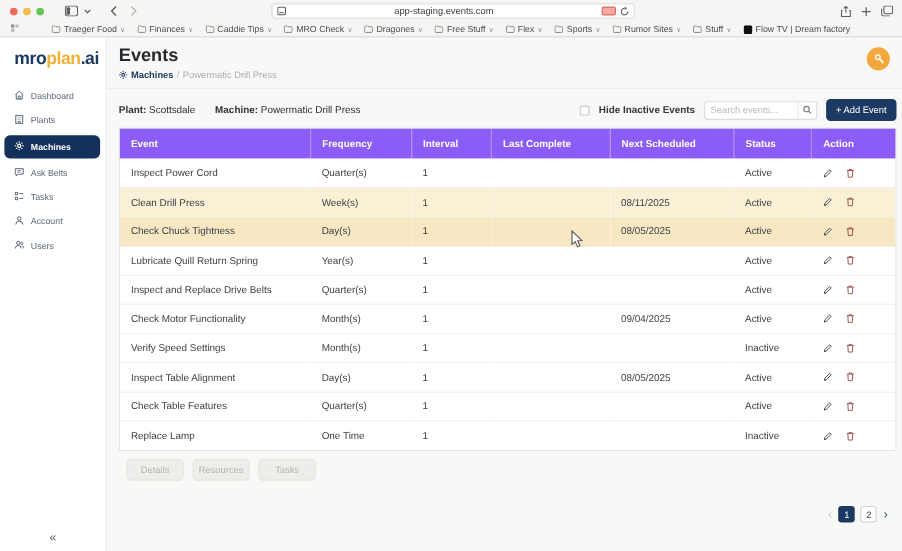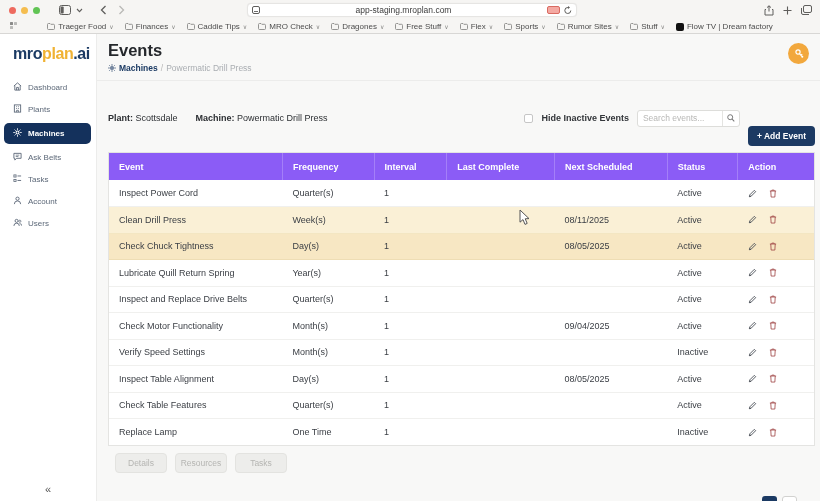--- a/index.html
+++ b/index.html
@@ -56,22 +56,22 @@
   .tb-right { margin-left:auto; display:flex; align-items:center; gap:8px; }
   .checkbox { width:9px; height:9px; border:1px solid #c6c6c6; border-radius:2px; background:#fff; }
   .hide-label { font-weight:bold; color:#33363a; }
   .search-wrap { display:flex; align-items:center; width:103px; height:17px; background:#fff;
                  border:1px solid #ddddda; border-radius:3px; overflow:hidden; }
   .search-wrap input { flex:1; border:0; outline:none; font-size:8.5px; padding:0 5px; color:#444;
                        font-family:"Liberation Sans",sans-serif; min-width:0; background:transparent; }
   .search-wrap input::placeholder { color:#b8b8b6; }
   .search-btn { width:17px; height:100%; border-left:1px solid #e4e4e1; display:flex; align-items:center;
                 justify-content:center; color:#777; cursor:pointer; }
-  .add-btn { background:#1c3a63; color:#fff; font-size:8.5px; font-weight:bold; border:0; border-radius:4px;
-             padding:5px 9px; cursor:pointer; font-family:"Liberation Sans",sans-serif;margin-top:36px; }
+  .add-btn { background:#1c3a63; color:#fff; font-size:8.5px; font-weight:normal; border:0; border-radius:4px;
+             padding:5px 9px; cursor:pointer; font-family:"Liberation Sans",sans-serif; }
 
   
   .tbl-wrap { margin:0 5px 0 11px; border:1px solid #e4e4e2; background:#fff; }
   table { width:100%; border-collapse:collapse; table-layout:fixed; }
   thead th { background:#8b5cf6; color:#fff; text-align:left; font-size:9px; font-weight:bold;
              height:27px; padding:0 0 0 10px; }
   thead th + th { border-left:1px solid rgba(255,255,255,0.22); }
   tbody td { height:26.5px; padding:0 0 0 10px; font-size:9px; color:#3a3e44;
              border-bottom:1px solid #f0f0ee; overflow:hidden; white-space:nowrap; }
   tbody tr:last-child td { border-bottom:0; }
@@ -129,21 +129,21 @@
           </svg>
       </span>
 
       <div class="url-bar">
         <span class="chrome-ic" style="margin:0;">
           <svg width="8" height="8" viewBox="0 0 8 8">
               <rect x="0.5" y="0.5" width="7" height="7" rx="1.5" fill="none" stroke="currentColor"></rect>
               <path d="M2 5.5 h4" stroke="currentColor" stroke-width="0.9"></path>
             </svg>
         </span>
-        <span class="url-text">app-staging.mroplan.com</span>
+        <span class="url-text">app-staging.events.com</span>
         <span class="ext-badge"></span>
         <span class="chrome-ic" style="margin:0;">
           <svg width="8" height="9" viewBox="0 0 8 9">
               <path d="M6.8 4.5 A3 3 0 1 1 4 1.5" fill="none" stroke="currentColor" stroke-width="1"></path>
               <path d="M4 0 L6 1.5 L4 3 Z" fill="currentColor"></path>
             </svg>
         </span>
       </div>
 
       <div class="chrome-right">

